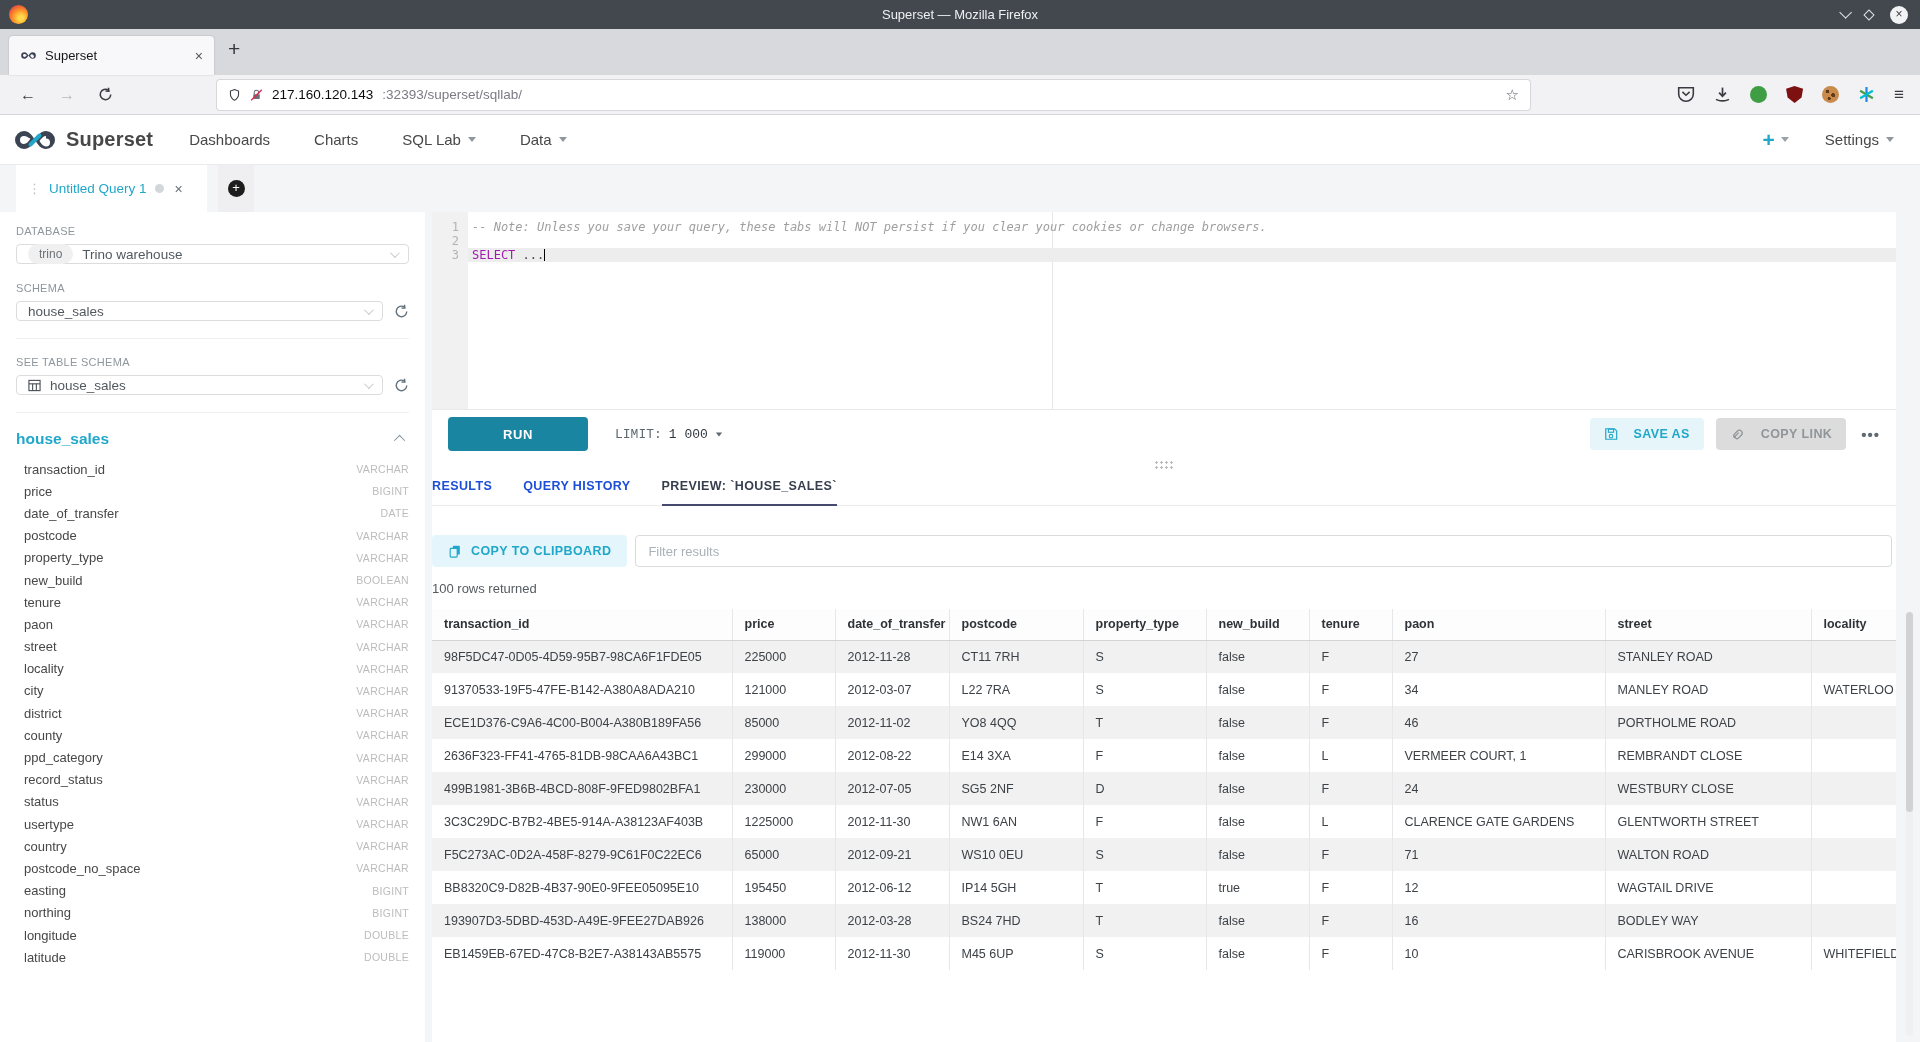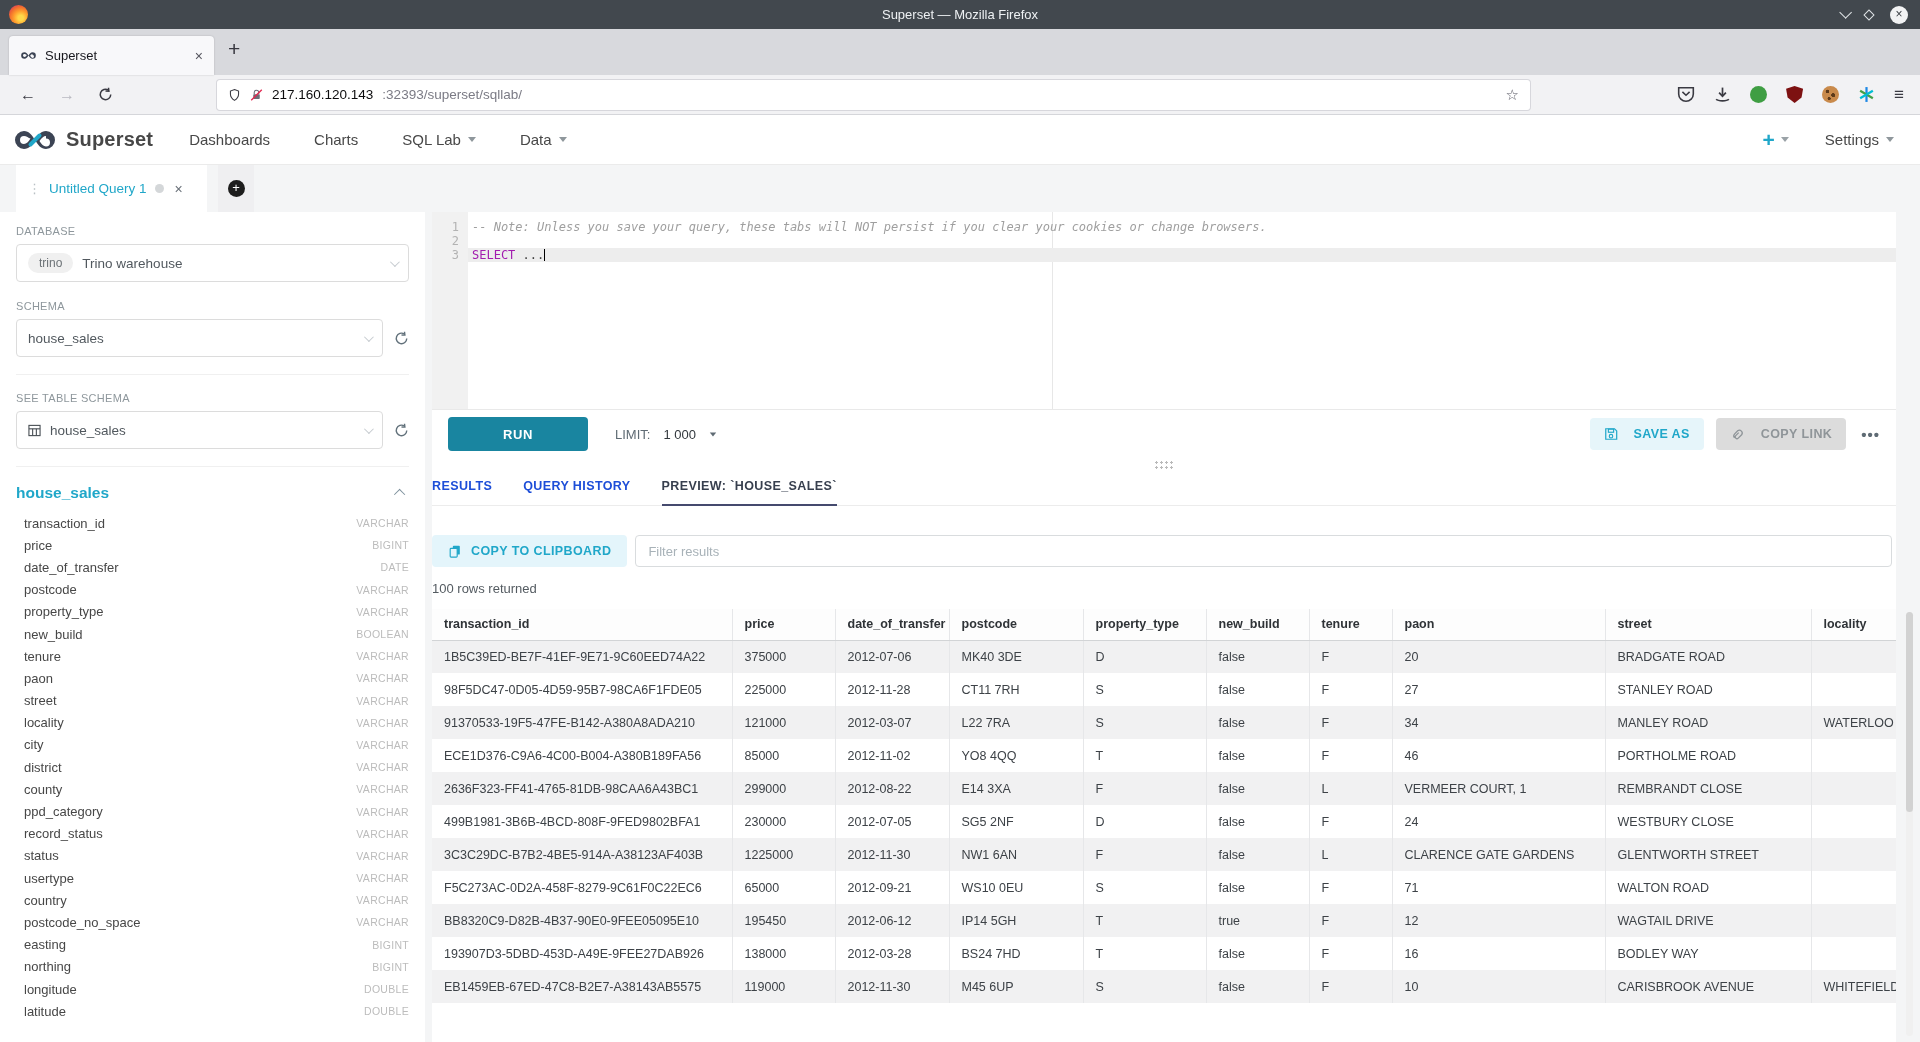--- a/index.html
+++ b/index.html
@@ -66,21 +66,21 @@
   .qtab-dot { width:9px; height:9px; border-radius:50%; background:#d4d7d9; }
   .qtab-close { color:#697078; font-size:14px; margin-left:3px; }
   .add-tab-tile { width:36px; margin-left:11px; background:#efeff1; display:flex; align-items:center; justify-content:center; }
   .add-circle { width:17px; height:17px; border-radius:50%; background:#1d1d1d; color:#fff;
                 font-size:13px; line-height:16px; text-align:center; }
 
   
   .content { display:flex; height:830px; }
   .sidebar { width:425px; background:#fff; padding:13px 16px 0; overflow:hidden; }
   .side-label { font-size:11px; color:#8e979c; letter-spacing:.3px; margin-bottom:7px; }
-  .select { height:38px; border:1px solid #dcdcdc; border-radius:4px; display:flex; align-items:center;
+  .select { height:20px; border:1px solid #dcdcdc; border-radius:4px; display:flex; align-items:center;
             padding:0 11px; gap:9px; font-size:13.5px; color:#51585e; background:#fff; }
   .pill { background:#f0f0f0; border-radius:11px; padding:3px 11px; font-size:12px; color:#6d7377; }
   .chev-down { width:7px; height:7px; border-right:1.4px solid #c7ccd0; border-bottom:1.4px solid #c7ccd0;
                transform:rotate(45deg) translateY(-2px); margin-left:auto; }
   .select-row { display:flex; align-items:center; gap:11px; }
   .select-row .select { flex:1; }
   .divider { height:1px; background:#f0f0f0; margin:17px 0; }
   .schema-head { display:flex; align-items:center; margin:2px 0 10px; }
   .schema-title { color:#20a7c9; font-size:15.5px; font-weight:bold; }
   .chev-up { width:8px; height:8px; border-left:1.6px solid #7d909c; border-top:1.6px solid #7d909c;
@@ -99,21 +99,21 @@
   .margin-line { position:absolute; left:584px; top:0; bottom:0; width:1px; background:#e7e7e7; }
   .cline { height:14px; white-space:pre; padding-left:4px; position:relative; }
   .cline.comment { color:#9f9f9f; font-style:italic; }
   .cline.active { background:#ededed; }
   .kw { font-weight:normal; color:#a21caf; }
   .cursor { display:inline-block; width:1px; height:12px; background:#000; vertical-align:-2px; }
 
   .editor-toolbar { height:48px; display:flex; align-items:center; padding:0 16px; }
   .run-btn { width:140px; height:34px; background:#1985a0; color:#fff; border:none; border-radius:4px;
              font-weight:bold; font-size:13px; letter-spacing:.6px; font-family:inherit; }
-  .limit { margin-left:27px; font-size:13px; color:#5f6b74; display:flex; align-items:center; gap:13px; }
+  .limit { margin-left:27px; font-size:13px; color:#5f6b74; display:flex; align-items:center; gap:7px;font-family:Liberation Mono, monospace; }
   .limit-val { color:#32383d; }
   .limit .caret { border-top-color:#5f6b74; transform:scale(.8); }
   .spacer { flex:1; }
   .btn-light { height:32px; padding:0 14px; border:none; border-radius:4px; font-weight:bold;
                font-size:12.5px; letter-spacing:.4px; display:flex; align-items:center; gap:16px; font-family:inherit; }
   .save-as { background:#e6f5fa; color:#20a7c9; }
   .copy-link { background:#dcdcdc; color:#8f9599; margin-left:12px; }
   .more-dots { margin-left:15px; color:#5f6b74; font-weight:bold; letter-spacing:1px; font-size:15px; }
 
   .grip-row { height:12px; display:flex; align-items:center; justify-content:center; }
@@ -522,32 +522,20 @@
               <th>property_type</th>
               <th>new_build</th>
               <th>tenure</th>
               <th>paon</th>
               <th>street</th>
               <th>locality</th>
             </tr>
           </thead>
         <tbody>
             <tr>
-              <td>1B5C39ED-BE7F-41EF-9E71-9C60EED74A22</td>
-              <td>375000</td>
-              <td>2012-07-06</td>
-              <td>MK40 3DE</td>
-              <td>D</td>
-              <td>false</td>
-              <td>F</td>
-              <td>20</td>
-              <td>BRADGATE ROAD</td>
-              <td></td>
-            </tr>
-            <tr>
               <td>98F5DC47-0D05-4D59-95B7-98CA6F1FDE05</td>
               <td>225000</td>
               <td>2012-11-28</td>
               <td>CT11 7RH</td>
               <td>S</td>
               <td>false</td>
               <td>F</td>
               <td>27</td>
               <td>STANLEY ROAD</td>
               <td></td>

